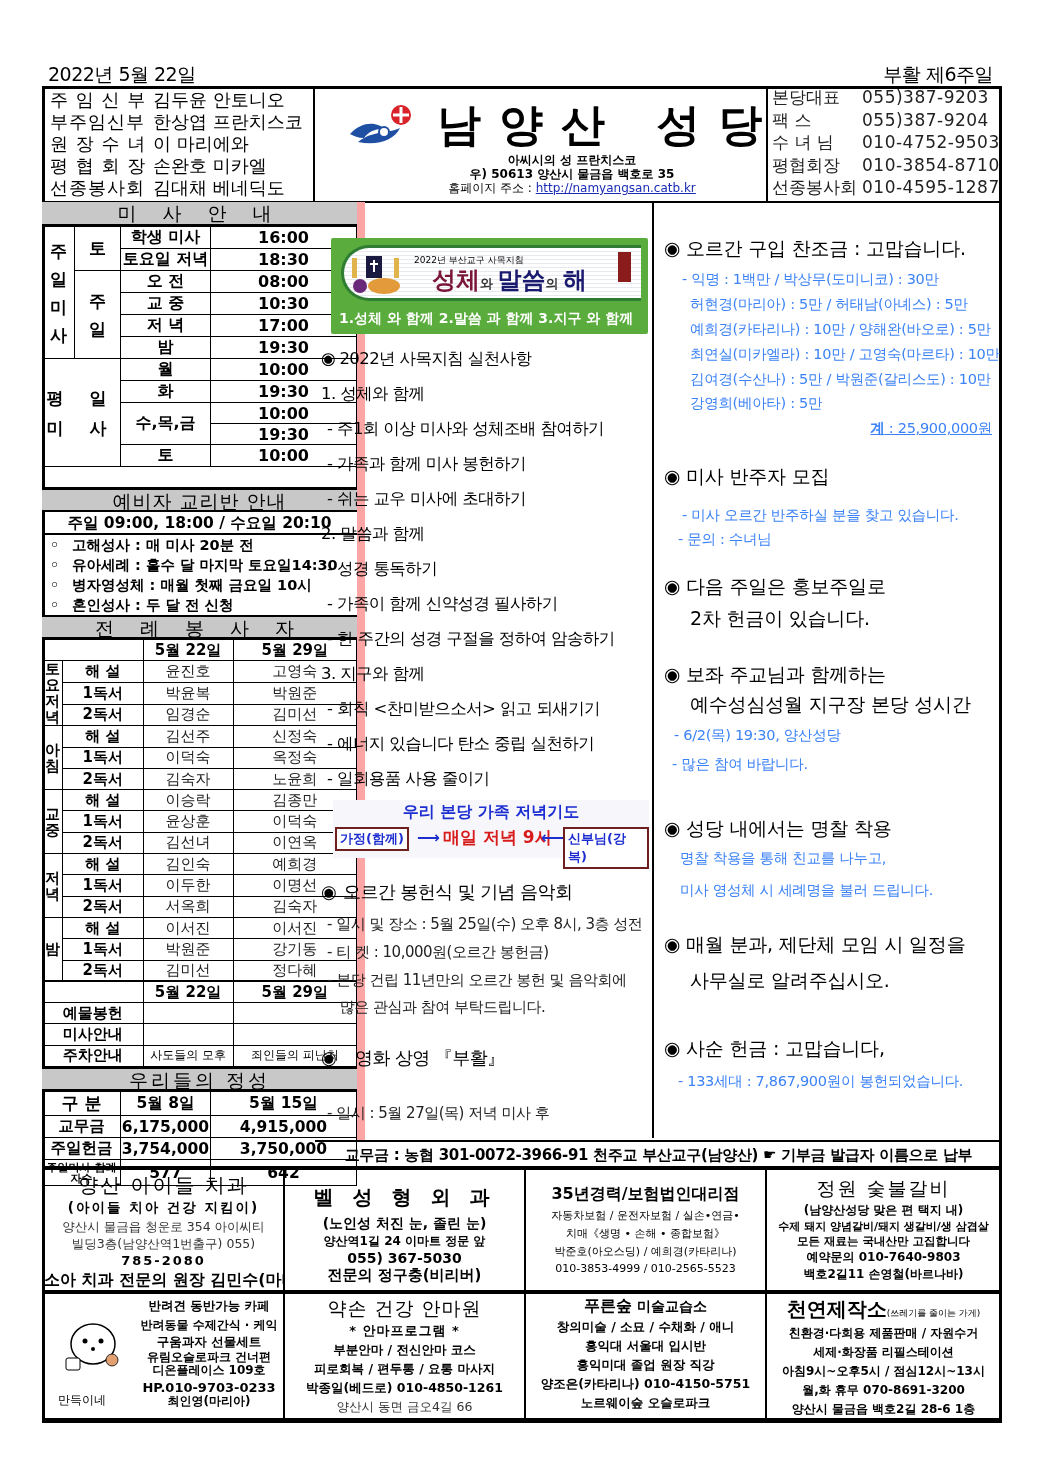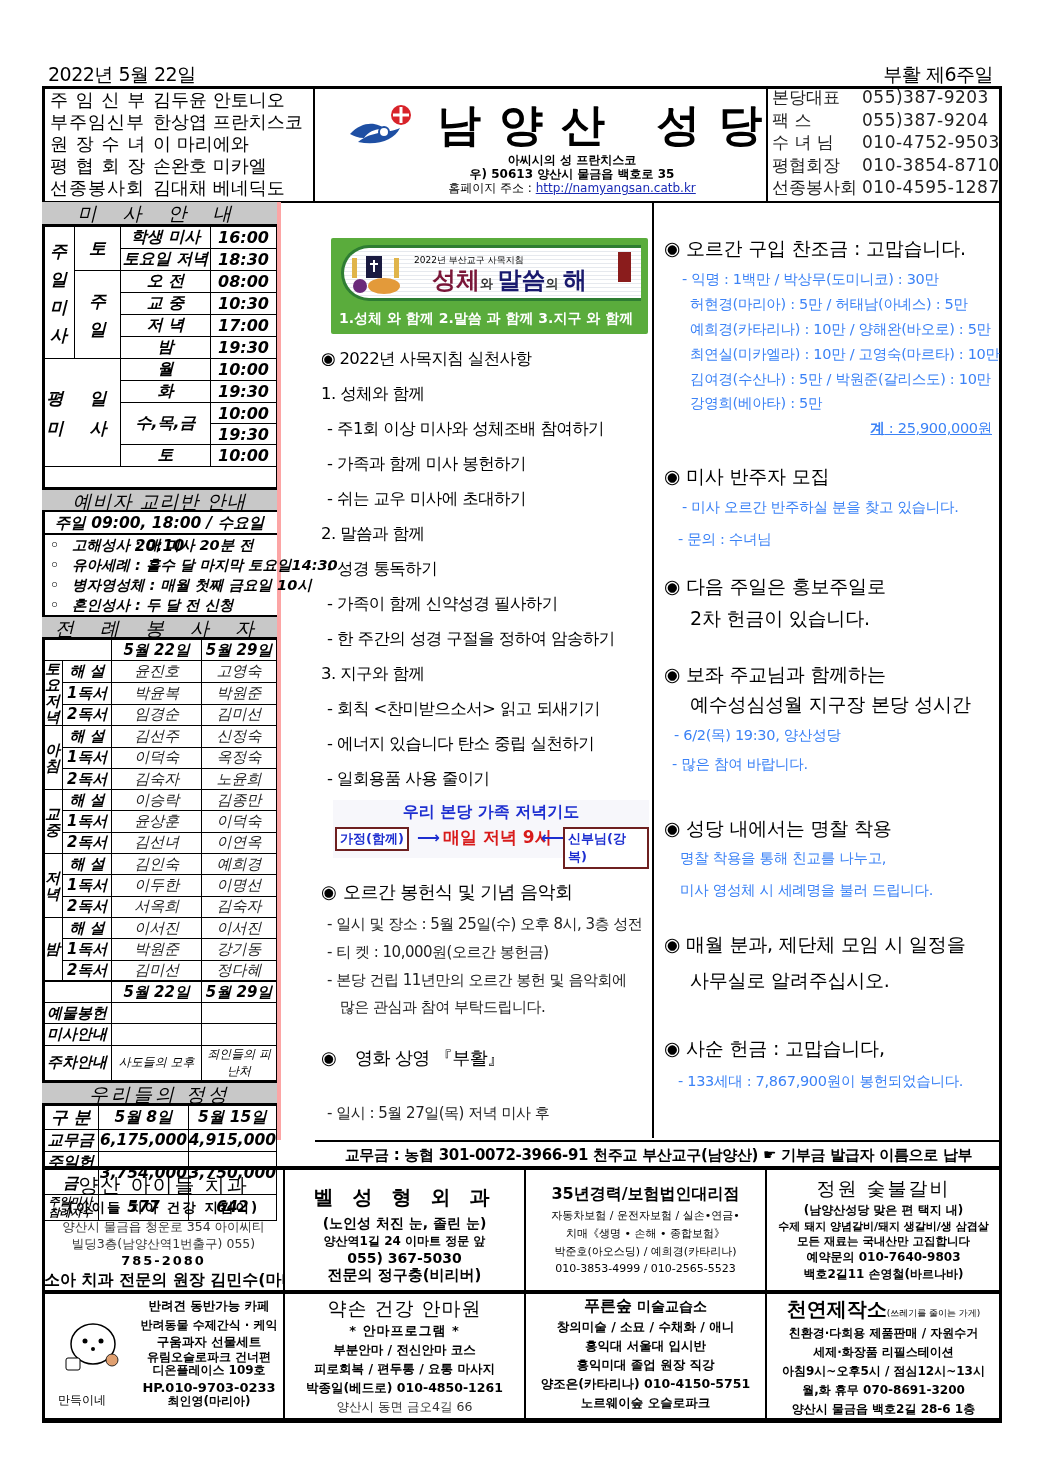--- a/index.html
+++ b/index.html
@@ -20,21 +20,21 @@
   .hdr-right .row span:first-child { display: inline-block; width: 90px; text-align: justify; }
   .hdr-right .row span:last-child { letter-spacing: 0.5px; }
   .logo { position: absolute; left: 33px; top: 18px; width: 65px; height: 45px; }
   .church-name { position: absolute; left: 122px; top: 10px; font-size: 44px; font-weight: bold; letter-spacing: 18px; white-space: nowrap; }
   .patron { position: absolute; left: 0; width: 514px; top: 67px; text-align: center; font-size: 12px; line-height: 14px; font-weight: bold; }
   .addr { top: 81px; }
   .home { top: 95px; font-weight: normal; }
   .home a { color: #1a2bb5; text-decoration: underline; }
   .hline { position: absolute; left: 42px; width: 960px; height: 2px; background: #000; }
   
-  .leftcol { position: absolute; left: 42px; top: 202px; width: 239px; height: 938px; border-right: 4px solid #fca5a5; font-style: italic; }
+  .leftcol { position: absolute; left: 42px; top: 202px; width: 323px; height: 938px; border-right: 8px solid #fca5a5; }
   .sec-title { background: #c8c8c8; text-align: center; font-size: 19px; border-bottom: 2px solid #000; border-top: 2px solid #000; height: 24px; line-height: 22px; letter-spacing: 10px; }
   table { border-collapse: collapse; width: 100%; }
   td { border: 1px solid #000; text-align: center; font-size: 15px; padding: 0; }
   .mass td { height: 21px; font-weight: bold; }
   .mass td.t { font-size: 16px; }
   .catech { font-size: 15px; font-weight: bold; }
   .catech .times { text-align: center; border-bottom: 2px solid #000; height: 23px; line-height: 23px; font-size: 15.5px; }
   .catech .bul { padding-left: 8px; height: 20px; line-height: 20px; white-space: nowrap; font-size: 14.5px; }
   .catech .bul::before { content: "◦"; display: inline-block; width: 22px; }
   .srv td { height: 21.3px; font-size: 15px; }
@@ -381,21 +381,21 @@
   <div class="r-head" style="top:34px"><span class="bullet">◉</span><span>오르간 구입 찬조금 : 고맙습니다.</span></div>
   <div class="r-txt" style="top:68px;left:28px">- 익명 : 1백만 / 박상무(도미니코) : 30만</div>
   <div class="r-txt" style="top:93px;left:36px">허현경(마리아) : 5만 / 허태남(아녜스) : 5만</div>
   <div class="r-txt" style="top:118px;left:36px">예희경(카타리나) : 10만 / 양해완(바오로) : 5만</div>
   <div class="r-txt" style="top:143px;left:36px">최연실(미카엘라) : 10만 / 고영숙(마르타) : 10만</div>
   <div class="r-txt" style="top:168px;left:36px">김여경(수산나) : 5만 / 박원준(갈리스도) : 10만</div>
   <div class="r-txt" style="top:192px;left:36px">강영희(베아타) : 5만</div>
   <div class="r-txt" style="top:217px;right:10px;text-decoration:underline"><b>계</b><span> : 25,900,000원</span></div>
 
   <div class="r-head" style="top:262px"><span class="bullet">◉</span><span>미사 반주자 모집</span></div>
-  <div class="r-txt" style="top:296px;left:28px">- 미사 오르간 반주하실 분을 찾고 있습니다.</div>
+  <div class="r-txt" style="top:304px;left:28px">- 미사 오르간 반주하실 분을 찾고 있습니다.</div>
   <div class="r-txt" style="top:328px;left:24px">- 문의 : 수녀님</div>
 
   <div class="r-head" style="top:372px"><span class="bullet">◉</span><span>다음 주일은 홍보주일로</span></div>
   <div class="r-head" style="top:404px;left:36px">2차 헌금이 있습니다.</div>
 
   <div class="r-head" style="top:460px"><span class="bullet">◉</span><span>보좌 주교님과 함께하는</span></div>
   <div class="r-head" style="top:490px;left:36px">예수성심성월 지구장 본당 성시간</div>
   <div class="r-txt" style="top:524px;left:20px">- 6/2(목) 19:30, 양산성당</div>
   <div class="r-txt" style="top:553px;left:18px">- 많은 참여 바랍니다.</div>
 

